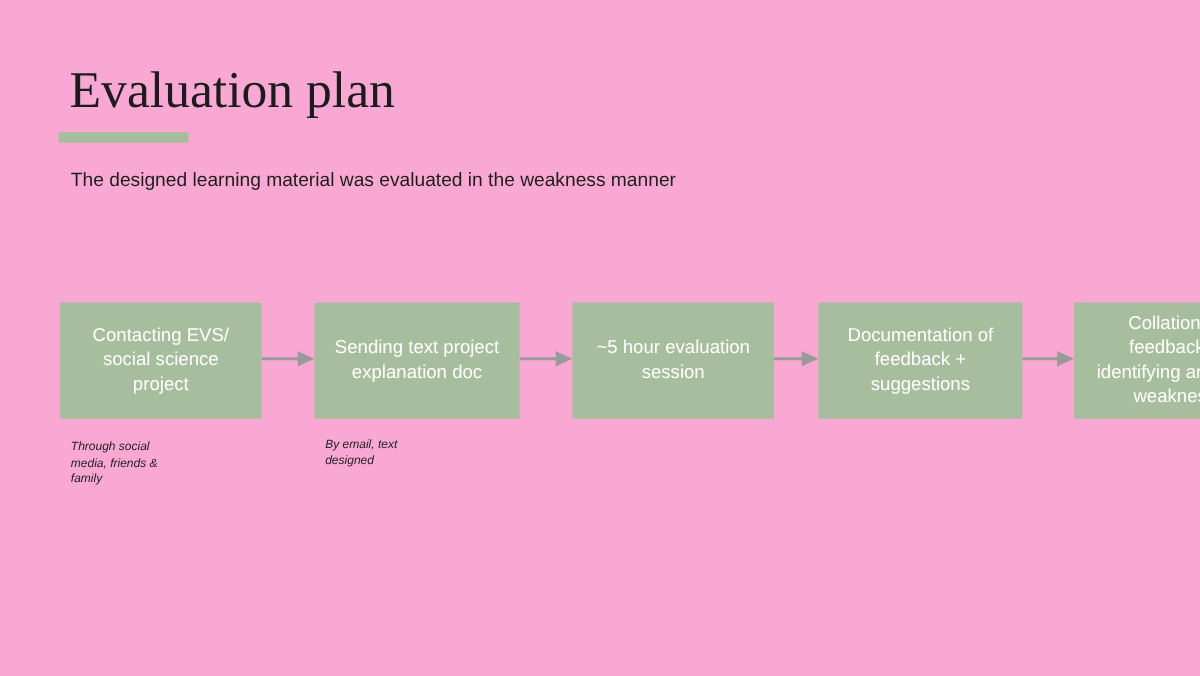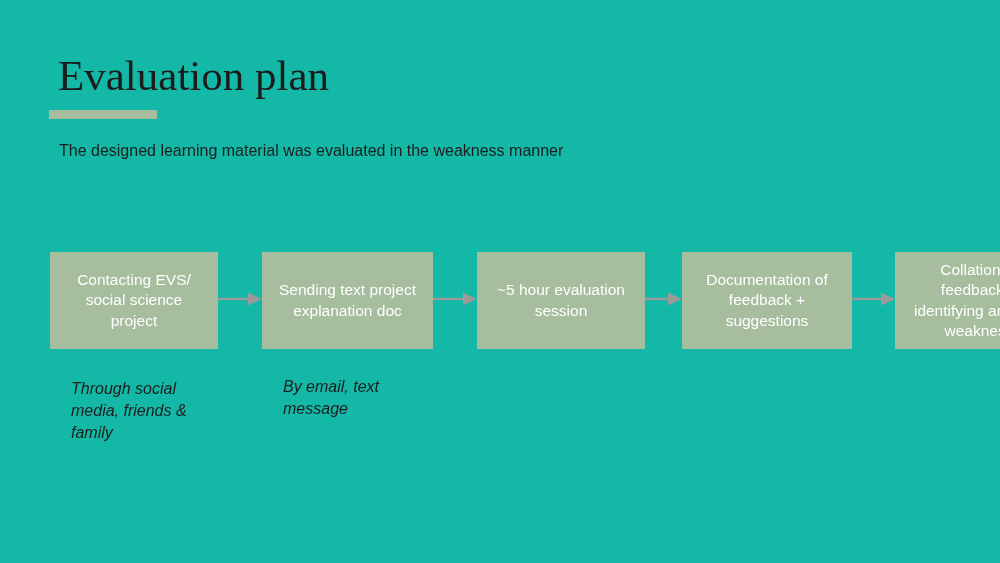--- a/index.html
+++ b/index.html
@@ -4,21 +4,21 @@
 <style>
   html, body {
     margin: 0;
     padding: 0;
     background: #ffffff;
   }
   .slide {
     position: relative;
     width: 1000px;
     height: 563px;
-    background: #14b8a6;
+    background: #f9a8d4;
     overflow: hidden;
     font-family: "Liberation Sans", "DejaVu Sans", sans-serif;
   }
   .title {
     position: absolute;
     left: 58px;
     top: 52px;
     margin: 0;
     font-family: "Liberation Serif", "DejaVu Serif", serif;
     font-weight: 400;
@@ -74,23 +74,23 @@
     display: block;
   }
   .arrow line { stroke: #9a9a9a; stroke-width: 2.4; }
   .arrow polygon { fill: #9a9a9a; }
   .a1 { left: 218px; }
   .a2 { left: 433px; }
   .a3 { left: 645px; }
   .a4 { left: 852px; }
   .note {
     position: absolute;
-    margin: 12px;
+    margin: 0;
     font-style: italic;
-    font-size: 16px;
+    font-size: 10px;
     line-height: 1.36;
     color: #1e1e1e;
     white-space: pre-line;
   }
   .n1 { left: 59px;  top: 366px; }
   .n2 { left: 271px; top: 364px; }
   .n3 { left: 486px; top: 366px; }
 </style>
 </head>
 <body>
@@ -149,15 +149,15 @@
     <span>Collation of
 feedback +
 identifying areas of
 weakness</span>
   </div>
 
   <p class="note n1">Through social
 media, friends &amp;
 family</p>
   <p class="note n2">By email, text
-message</p>
+designed</p>
 
 </div>
 
 </body></html>

